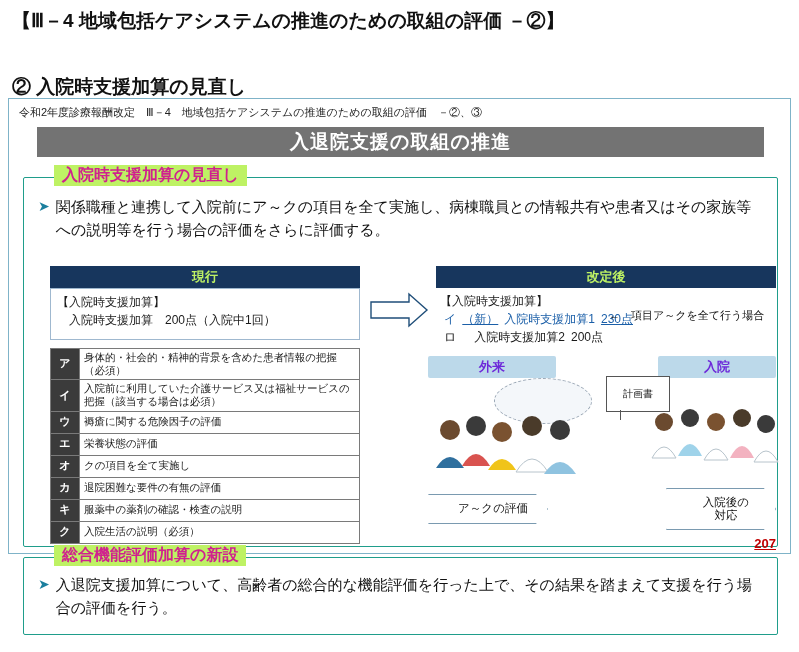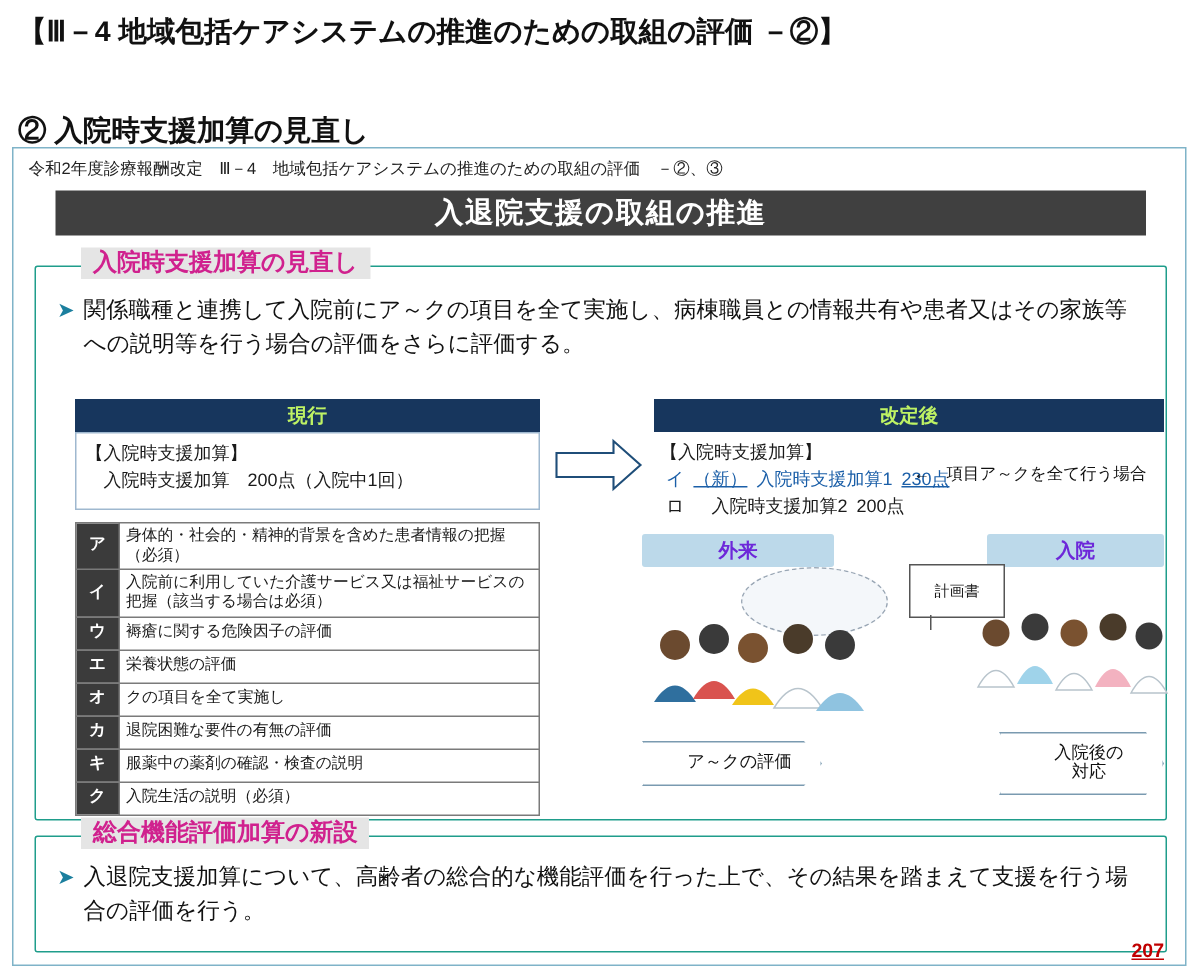--- a/index.html
+++ b/index.html
@@ -40,61 +40,61 @@
     color: #111;
     white-space: nowrap;
     margin-top: 32px;
   }
   
   .slide {
     position: absolute;
     left: 8px;
     top: 98px;
     width: 783px;
-    height: 546px;
+    height: 456px;
     border: 1px solid #7fb3c8;
     background: #ffffff;
     box-sizing: border-box;
   }
   .slide-kicker {
     position: absolute;
     left: 10px;
     top: 6px;
     font-size: 11px;
     color: #222;
     white-space: nowrap;
   }
   .slide-banner {
     position: absolute;
     left: 28px;
     top: 28px;
     width: 727px;
     height: 30px;
-    background: #404040;
+    background: #737373;
     color: #ffffff;
     font-size: 19px;
     font-weight: bold;
     display: flex;
     align-items: center;
     justify-content: center;
     letter-spacing: 1px;
   }
   
   .section-box {
     position: absolute;
     border: 1px solid #1f9d8b;
     box-sizing: border-box;
     border-radius: 2px;
   }
   #sec1 { left: 14px; top: 78px; width: 755px; height: 370px; }
   #sec2 { left: 14px; top: 458px; width: 755px; height: 78px; }
 
   .section-label {
     position: absolute;
-    background: #e5e5e5;
+    background: #bef264;
     color: #d0218e;
     font-size: 16px;
     font-weight: bold;
     padding: 0 8px;
     white-space: nowrap;
   }
   #sec1-label { left: 30px; top: -13px; }
   #sec2-label { left: 30px; top: -13px; }
 
   .bullet-row {

